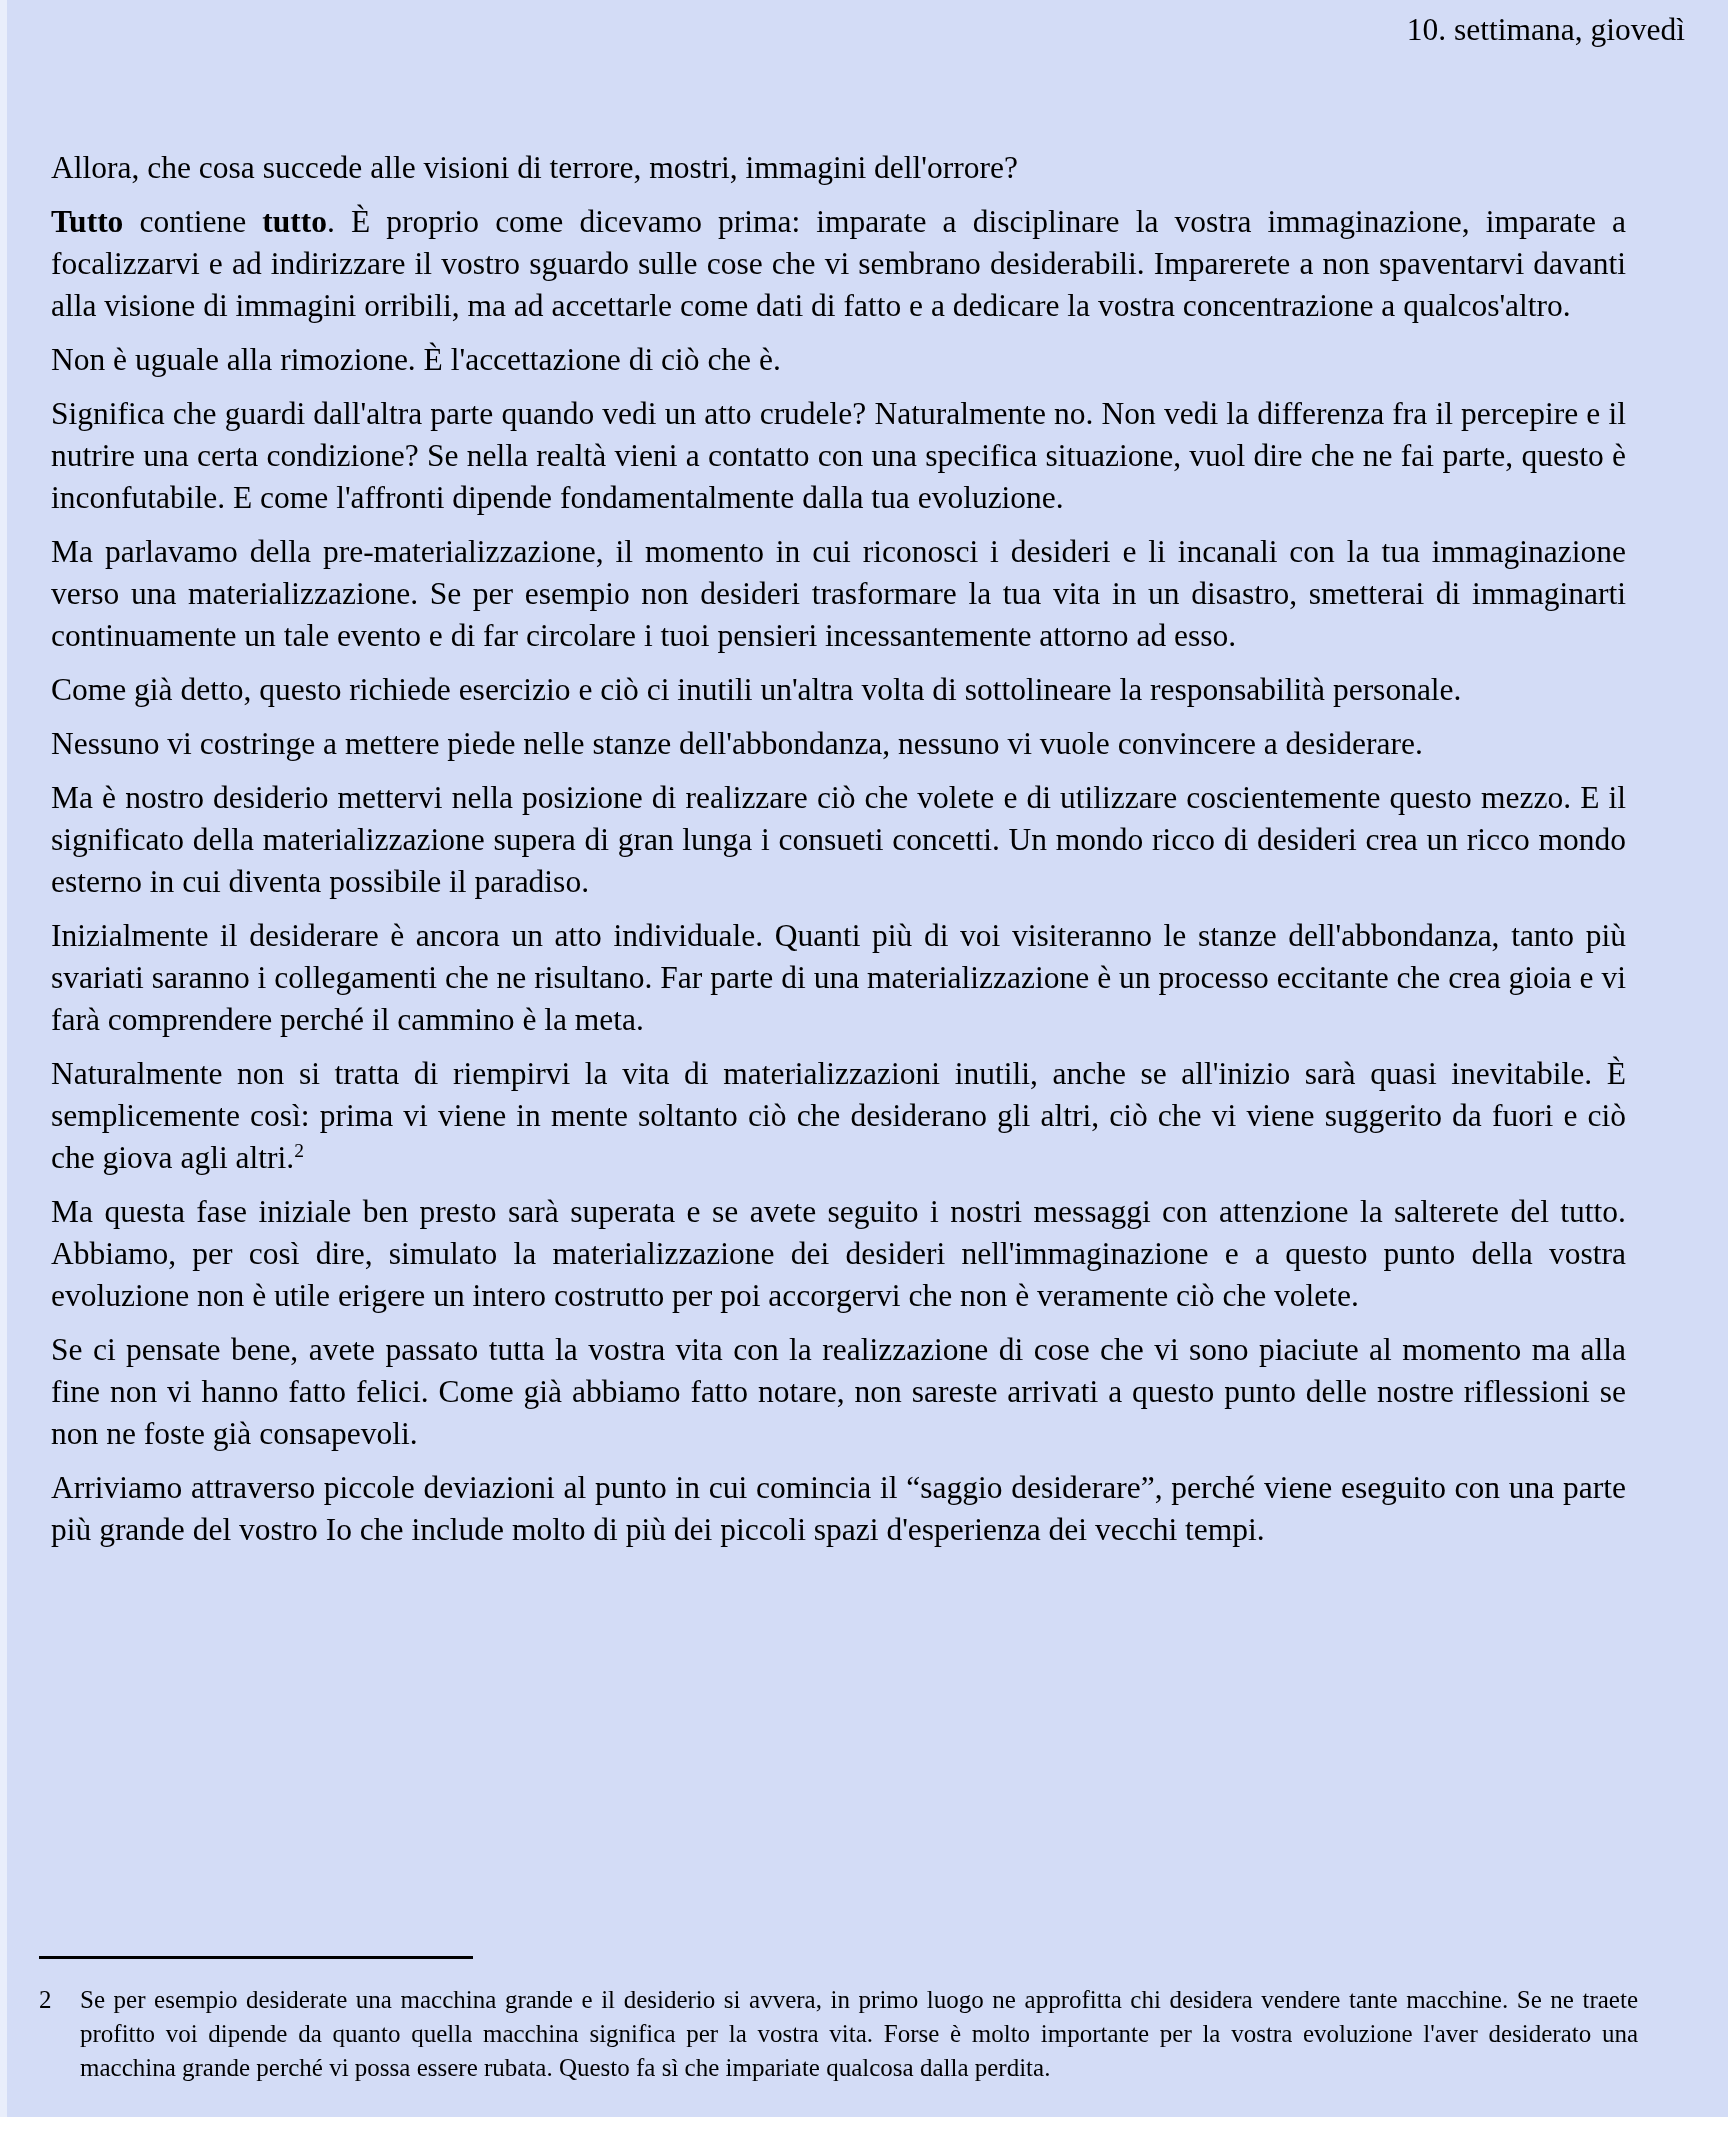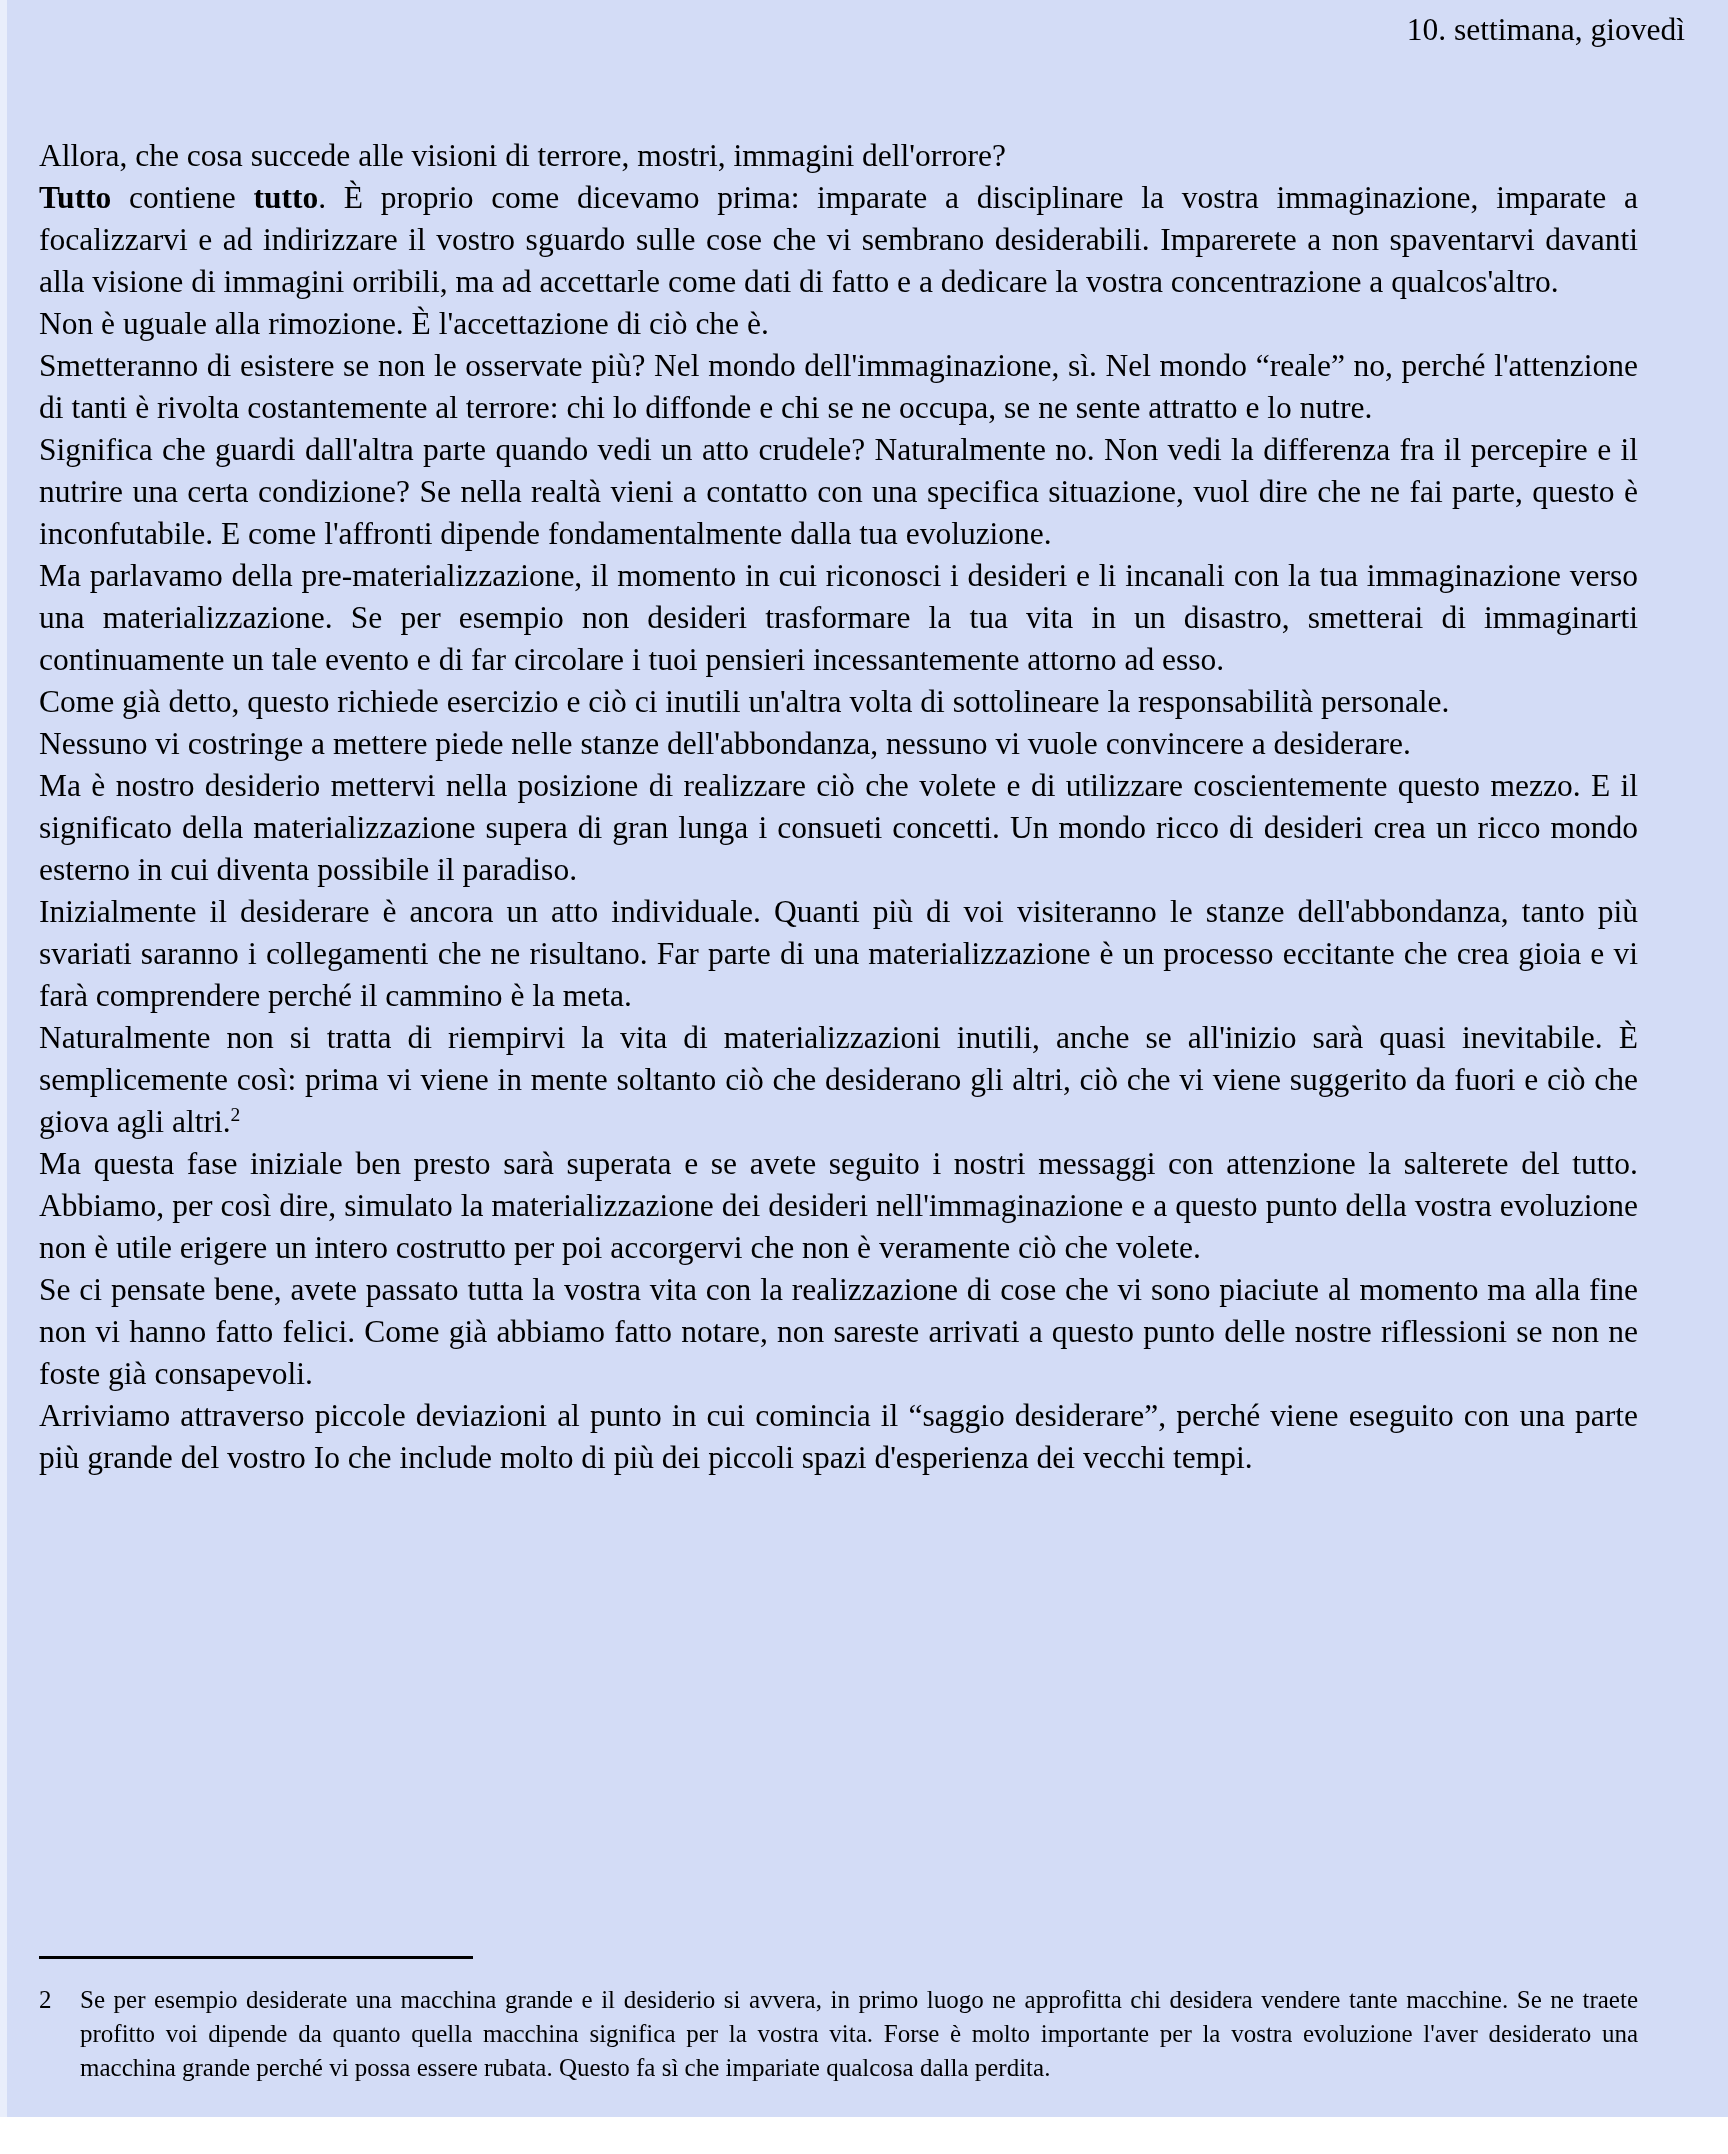--- a/index.html
+++ b/index.html
@@ -28,21 +28,21 @@
     line-height: 42px;
     white-space: nowrap;
   }
   .body-text {
     position: absolute;
     top: 135px;
     left: 39px;
     width: 1599px;
   }
   .body-text p {
-    margin: 0;
+    margin: 12px;
     font-size: 31.5px;
     line-height: 42px;
     text-align: justify;
   }
   .body-text b { font-weight: bold; }
   sup {
     font-size: 0.62em;
     line-height: 0;
     vertical-align: super;
   }
@@ -76,21 +76,20 @@
 
 <div class="page">
   <div class="edge-strip"></div>
 
   <div class="header">10. settimana, giovedì</div>
 
   <div class="body-text">
       <p><span>Allora, che cosa succede alle visioni di terrore, mostri, immagini dell'orrore?</span></p>
       <p><b>Tutto</b><span> contiene </span><b>tutto</b><span>. È proprio come dicevamo prima: imparate a disciplinare la vostra immaginazione, imparate a focalizzarvi e ad indirizzare il vostro sguardo sulle cose che vi sembrano desiderabili. Imparerete a non spaventarvi davanti alla visione di immagini orribili, ma ad accettarle come dati di fatto e a dedicare la vostra concentrazione a qualcos'altro.</span></p>
       <p><span>Non è uguale alla rimozione. È l'accettazione di ciò che è.</span></p>
-      <p><span>Smetteranno di esistere se non le osservate più? Nel mondo dell'immaginazione, sì. Nel mondo “reale” no, perché l'attenzione di tanti è rivolta costantemente al terrore: chi lo diffonde e chi se ne occupa, se ne sente attratto e lo nutre.</span></p>
       <p><span>Significa che guardi dall'altra parte quando vedi un atto crudele? Naturalmente no. Non vedi la differenza fra il percepire e il nutrire una certa condizione? Se nella realtà vieni a contatto con una specifica situazione, vuol dire che ne fai parte, questo è inconfutabile. E come l'affronti dipende fondamentalmente dalla tua evoluzione.</span></p>
       <p><span>Ma parlavamo della pre-materializzazione, il momento in cui riconosci i desideri e li incanali con la tua immaginazione verso una materializzazione. Se per esempio non desideri trasformare la tua vita in un disastro, smetterai di immaginarti continuamente un tale evento e di far circolare i tuoi pensieri incessantemente attorno ad esso.</span></p>
       <p><span>Come già detto, questo richiede esercizio e ciò ci inutili un'altra volta di sottolineare la responsabilità personale.</span></p>
       <p><span>Nessuno vi costringe a mettere piede nelle stanze dell'abbondanza, nessuno vi vuole convincere a desiderare.</span></p>
       <p><span>Ma è nostro desiderio mettervi nella posizione di realizzare ciò che volete e di utilizzare coscientemente questo mezzo. E il significato della materializzazione supera di gran lunga i consueti concetti. Un mondo ricco di desideri crea un ricco mondo esterno in cui diventa possibile il paradiso.</span></p>
       <p><span>Inizialmente il desiderare è ancora un atto individuale. Quanti più di voi visiteranno le stanze dell'abbondanza, tanto più svariati saranno i collegamenti che ne risultano. Far parte di una materializzazione è un processo eccitante che crea gioia e vi farà comprendere perché il cammino è la meta.</span></p>
       <p><span>Naturalmente non si tratta di riempirvi la vita di materializzazioni inutili, anche se all'inizio sarà quasi inevitabile. È semplicemente così: prima vi viene in mente soltanto ciò che desiderano gli altri, ciò che vi viene suggerito da fuori e ciò che giova agli altri.</span><sup>2</sup></p>
       <p><span>Ma questa fase iniziale ben presto sarà superata e se avete seguito i nostri messaggi con attenzione la salterete del tutto. Abbiamo, per così dire, simulato la materializzazione dei desideri nell'immaginazione e a questo punto della vostra evoluzione non è utile erigere un intero costrutto per poi accorgervi che non è veramente ciò che volete.</span></p>
       <p><span>Se ci pensate bene, avete passato tutta la vostra vita con la realizzazione di cose che vi sono piaciute al momento ma alla fine non vi hanno fatto felici. Come già abbiamo fatto notare, non sareste arrivati a questo punto delle nostre riflessioni se non ne foste già consapevoli.</span></p>
       <p><span>Arriviamo attraverso piccole deviazioni al punto in cui comincia il “saggio desiderare”, perché viene eseguito con una parte più grande del vostro Io che include molto di più dei piccoli spazi d'esperienza dei vecchi tempi.</span></p>

